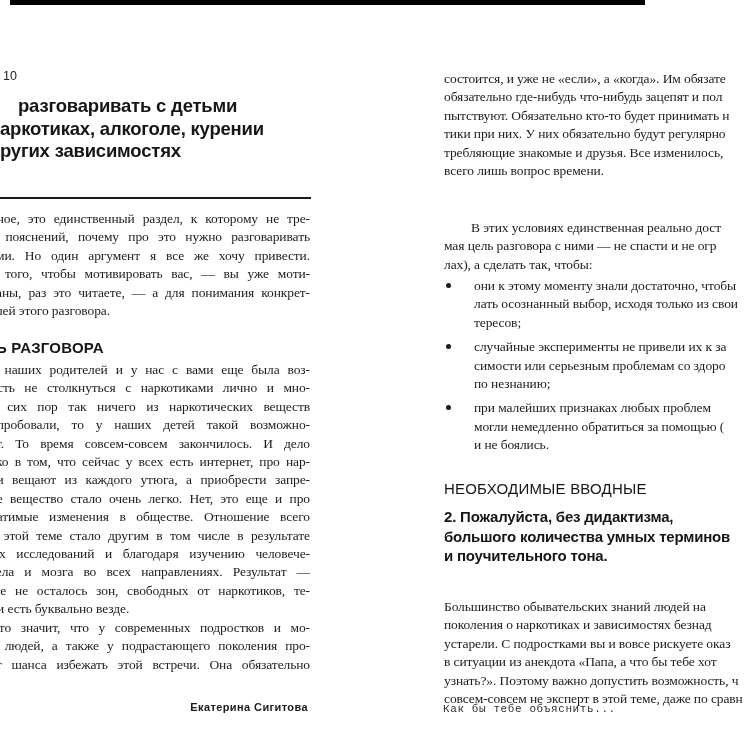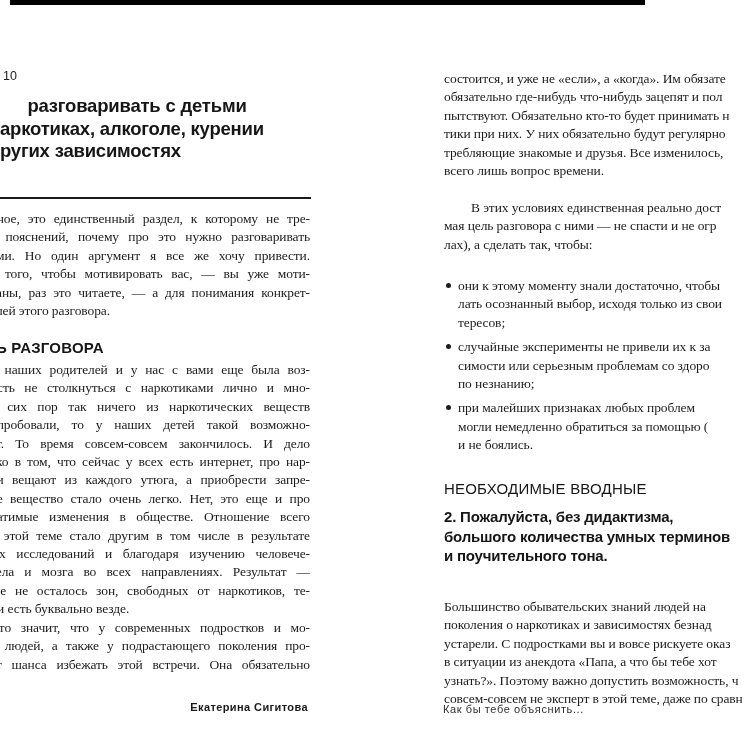--- a/index.html
+++ b/index.html
@@ -12,48 +12,48 @@
     color:#1c1c1c;
   }
   .abs{position:absolute;}
   
   .topbar{left:10px;top:0;width:635px;height:5px;background:#000;}
   
   .pagenum{left:3px;top:69px;font-family:"Liberation Sans","DejaVu Sans",sans-serif;
     font-size:12.5px;font-weight:500;color:#222;}
   .l-title{left:0;top:95px;font-family:"Liberation Sans","DejaVu Sans",sans-serif;
     font-weight:700;font-size:18.5px;line-height:22.6px;color:#161616;letter-spacing:-0.2px;white-space:nowrap;}
-  .l-title .ind{padding-left:10px;text-align:center;}
+  .l-title .ind{padding-left:18px;}
   .rule{left:0;top:197px;width:311px;height:1.6px;background:#1a1a1a;}
   .l-col{left:-10px;width:320px;}
   .l-para1{top:210px;}
   .l-para2{top:361px;}
   .bl{font-size:13.5px;line-height:18.4px;letter-spacing:-0.1px;white-space:nowrap;}
   .j{white-space:normal;text-align:justify;text-align-last:justify;width:320px;}
   .l-subhead{left:-4px;top:339px;font-family:"Liberation Sans","DejaVu Sans",sans-serif;
     font-weight:700;font-size:15px;letter-spacing:0.2px;color:#161616;white-space:nowrap;}
   .l-footer{left:0;top:701px;width:308px;text-align:right;
     font-family:"Liberation Sans","DejaVu Sans",sans-serif;font-weight:700;
     font-size:11px;letter-spacing:0.4px;color:#1a1a1a;}
   
   .r-col{left:444px;width:308px;}
   .r-para1{top:70px;}
   .r-para2{top:199px;}
-  .indent{padding-left:27px;}
+  .indent{padding-left:27px;margin-top:20px;}
   .r-bullets{top:277px;left:444px;width:308px;}
   .bullet-item{position:relative;margin-bottom:6px;}
   .bullet-dot{position:absolute;left:2px;top:6px;width:5px;height:5px;border-radius:50%;
     background:#1c1c1c;overflow:hidden;color:transparent;}
-  .bullet-text{margin-left:14px;}
+  .bullet-text{margin-left:30px;}
   .r-heading{left:444px;top:480px;font-family:"Liberation Sans","DejaVu Sans",sans-serif;
     font-weight:400;font-size:15px;letter-spacing:0.2px;color:#161616;white-space:nowrap;}
   .r-subhead{left:444px;top:507px;font-family:"Liberation Sans","DejaVu Sans",sans-serif;
     font-weight:700;font-size:15px;line-height:19.5px;letter-spacing:-0.2px;color:#161616;white-space:nowrap;}
   .r-body3{top:598px;}
-  .r-footer{left:443px;top:703px;font-family:Liberation Sans, sans-serif;
+  .r-footer{left:443px;top:703px;font-family:Liberation Mono, monospace;
     font-weight:400;font-size:11px;letter-spacing:0.6px;color:#2e2e2e;white-space:nowrap;}
 </style>
 </head>
 <body>
 
 <div class="abs topbar"></div>
 
 <div class="abs pagenum">10</div>
 
 <div class="abs l-title">

